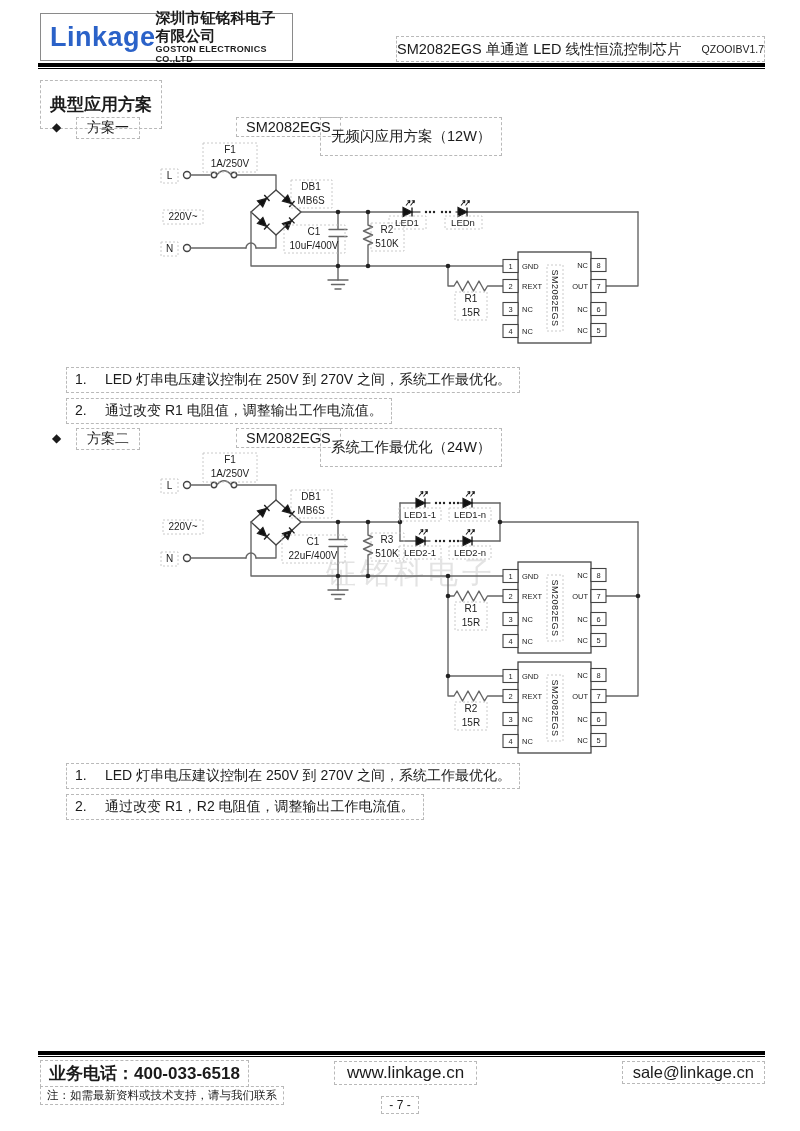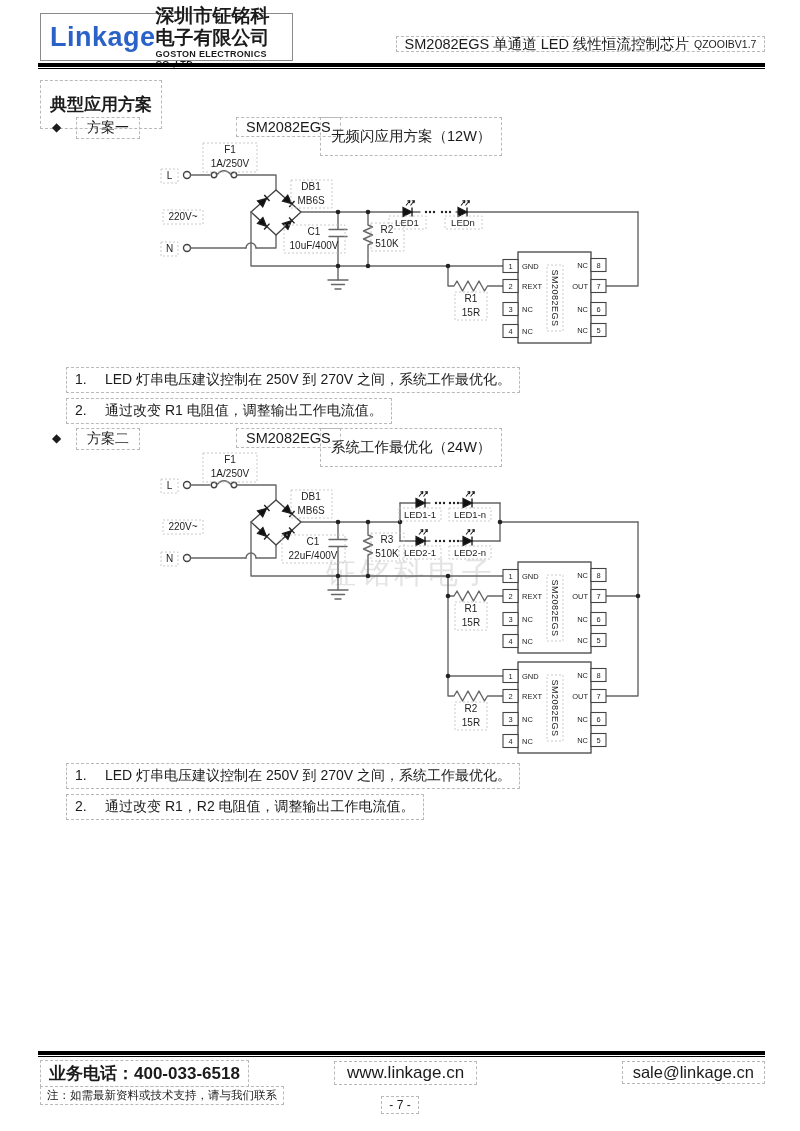--- a/index.html
+++ b/index.html
@@ -5,24 +5,24 @@
   html,body{margin:0;padding:0;background:#e8e8e8;}
   .page{position:relative;width:800px;height:1131px;background:#ffffff;margin:0 auto;
         font-family:"Liberation Sans","DejaVu Sans",sans-serif;color:#1b1b1b;overflow:hidden;}
   .abs{position:absolute;}
   .dashed{border:1px dashed #b9b9b9;}
   
   .logo-box{left:40px;top:13px;width:253px;height:48px;border:1px solid #8a8a8a;
             display:flex;align-items:center;padding:0 9px;box-sizing:border-box;}
   .logo-word{font-size:27px;font-weight:700;color:#2b62c8;letter-spacing:0.5px;}
   .company{display:flex;flex-direction:column;line-height:1.15;}
-  .company-cn{font-size:19px;font-weight:700;}
+  .company-cn{font-size:15px;font-weight:700;}
   .company-en{font-size:9px;font-weight:700;letter-spacing:0.3px;}
-  .doc-title-box{left:396px;top:36px;width:369px;height:16px;display:flex;align-items:center;
-                 justify-content:center;gap:5px;box-sizing:border-box;}
+  .doc-title-box{left:396px;top:36px;width:369px;height:26px;display:flex;align-items:center;
+                 justify-content:space-between;gap:5px;box-sizing:border-box;}
   .doc-title{font-size:14.5px;}
   .doc-ver{font-size:10.5px;}
   .rule-thick{height:3.5px;background:#000;}
   .rule-thin{height:1.2px;background:#000;margin-top:1.5px;}
   .rules{left:38px;top:63px;width:727px;}
   
   .section-title{left:40px;top:80px;font-size:17px;font-weight:700;padding:12px 9px;}
   .scheme-row{left:40px;width:720px;height:22px;}
   .bullet{position:absolute;left:12px;top:3px;font-size:12px;}
   .scheme-name{position:absolute;left:36px;top:0;font-size:14px;padding:1px 10px;}

